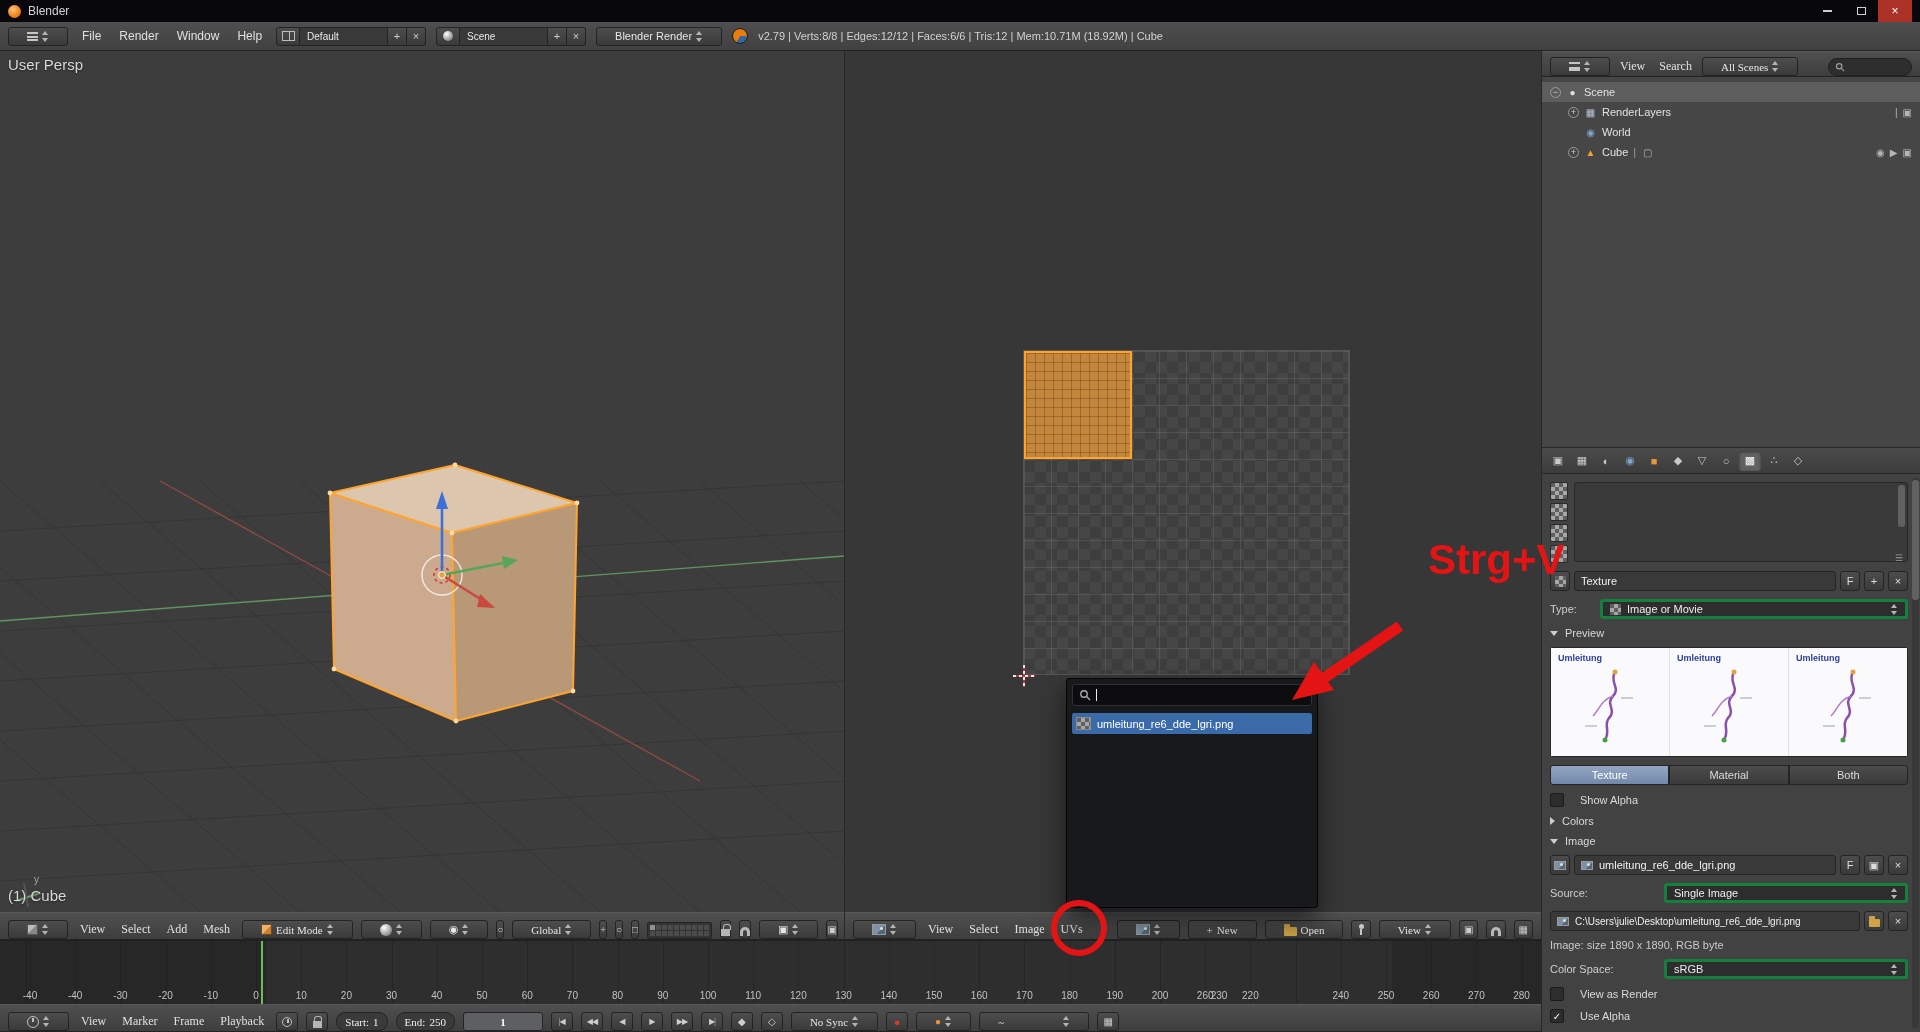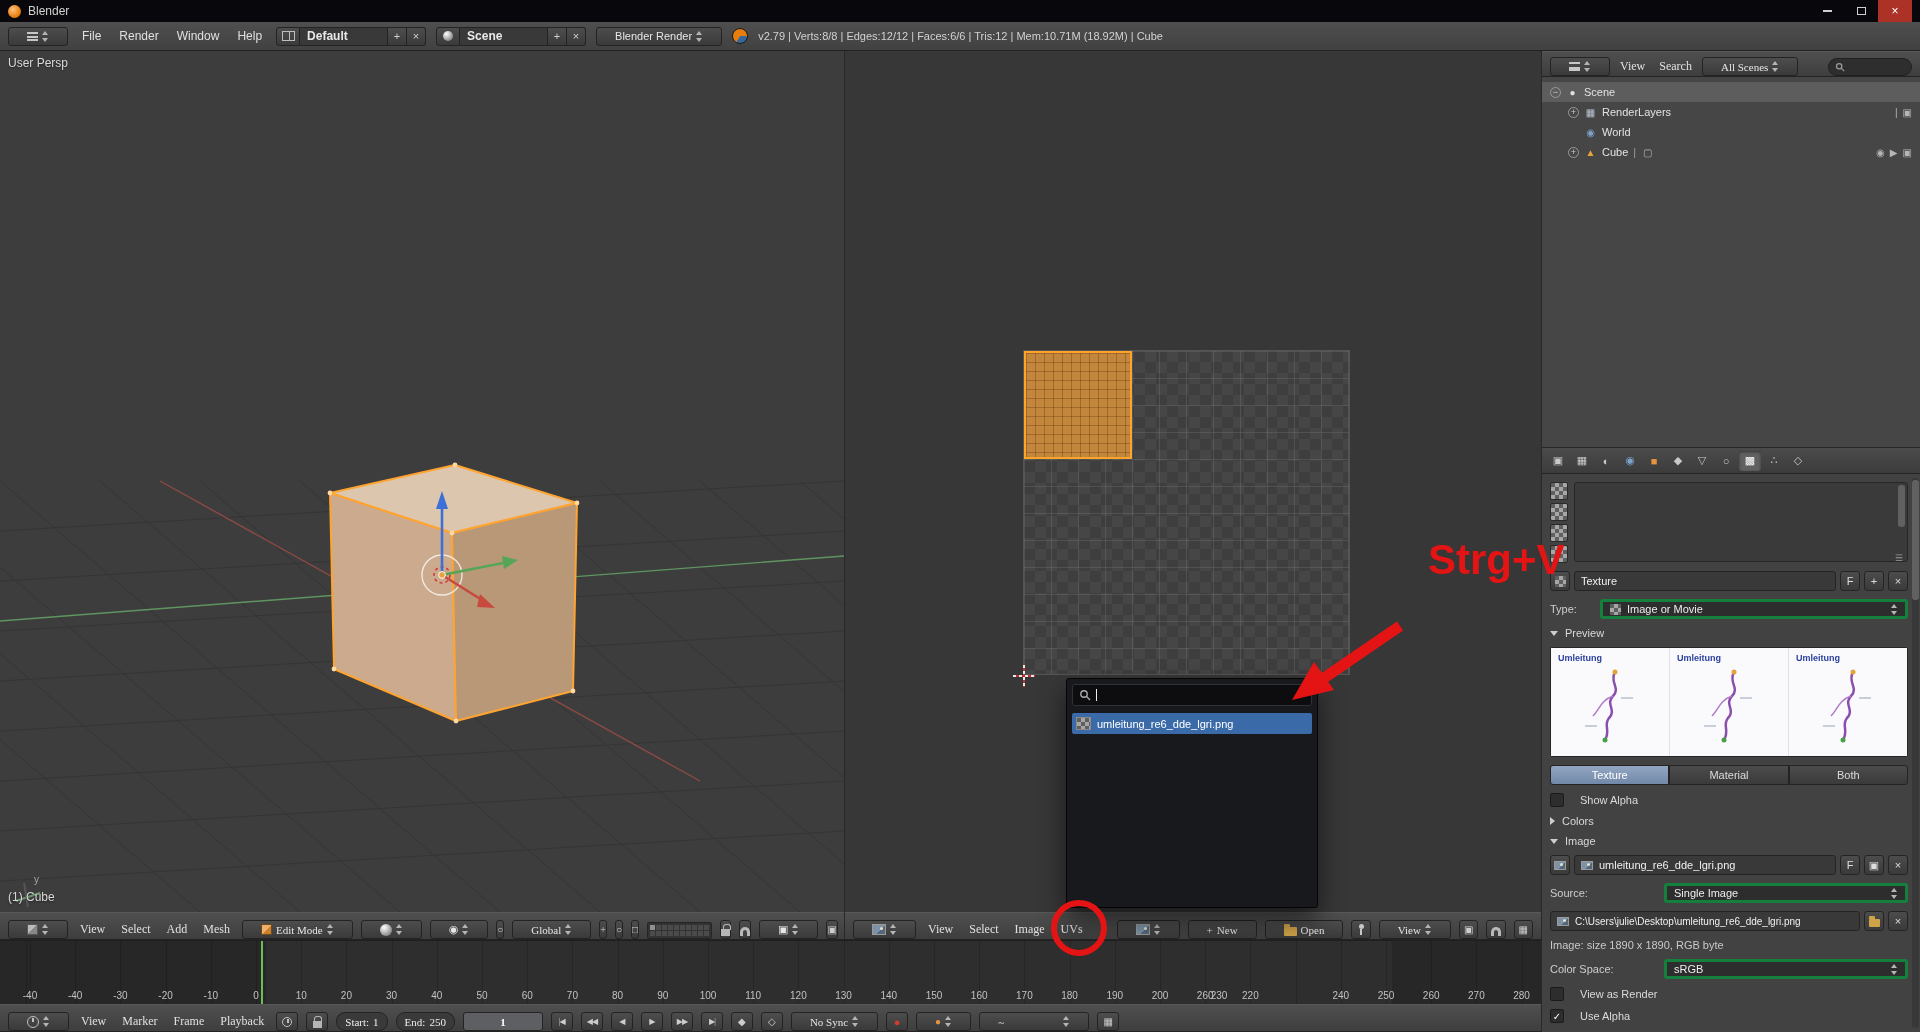--- a/index.html
+++ b/index.html
@@ -58,35 +58,35 @@
   .winbtn.close { background:#ac3228; color:#fff; }
 
   
   .menubar { position:absolute; left:0; top:22px; width:1920px; height:29px;
              background:linear-gradient(#4f4f4f,#414141); border-bottom:1px solid #222;
              display:flex; align-items:center; gap:10px; padding:0 8px; }
   .sel-group { display:flex; align-items:center; }
   .sel-group .iconbox { width:24px; height:19px; background:linear-gradient(#4d4d4d,#3a3a3a);
         border:1px solid #232323; border-radius:3px 0 0 3px; display:flex; align-items:center; justify-content:center; }
   .sel-group .name { height:19px; min-width:88px; background:#393939; border:1px solid #232323; border-left:none;
-        color:#e8e8e8; font-size:12px; display:flex; align-items:center; padding:0 7px;font-weight:bold; }
+        color:#e8e8e8; font-size:10px; display:flex; align-items:center; padding:0 7px; }
   .sel-group .mini { width:19px; height:19px; background:linear-gradient(#4d4d4d,#3a3a3a); border:1px solid #232323; border-left:none;
         display:flex; align-items:center; justify-content:center; font-size:11px; color:#d0d0d0; }
   .sel-group .mini:last-child { border-radius:0 3px 3px 0; }
   .blender-swirl { width:16px;height:16px;border-radius:50%;
         background:conic-gradient(from 210deg, #e87d0d 0 68%, #35689e 68% 100%); border:1px solid #1c1c1c; }
   .stats { color:#d2d2d2; font-size:11px; white-space:nowrap; }
 
   
   .area-3d { position:absolute; left:0; top:51px; width:844px; height:889px; background:#3d3d3d; overflow:hidden; }
   .area-uv { position:absolute; left:844px; top:51px; width:697px; height:889px; background:#373737;
              border-left:1px solid #282828; overflow:hidden; }
   .area-hdr { position:absolute; left:0; bottom:0; width:100%; height:28px; z-index:4; }
   .scene3d { position:absolute; left:0; top:0; }
-  .overlay { position:absolute; color:#d8d8d8; font-size:12px; text-shadow:0 1px 2px rgba(0,0,0,.45); z-index:2; }
+  .overlay { position:absolute; color:#d8d8d8; font-size:15px; text-shadow:0 1px 2px rgba(0,0,0,.45); z-index:2; }
   .overlay.tl { left:8px; top:5px; }
   .overlay.bl { left:8px; bottom:36px; }
   .layers { display:grid; grid-template-columns:repeat(10,5px); grid-auto-rows:5px; gap:1px; padding:2px;
             background:#333; border:1px solid #242424; border-radius:2px; }
   .layers i { display:block; background:#4b4b4b; }
   .layers i.on { background:#909090; }
 
   
   .uv-canvas { position:absolute; left:179px; top:300px; width:325px; height:323px;
       background-color:#3f3f3f;

